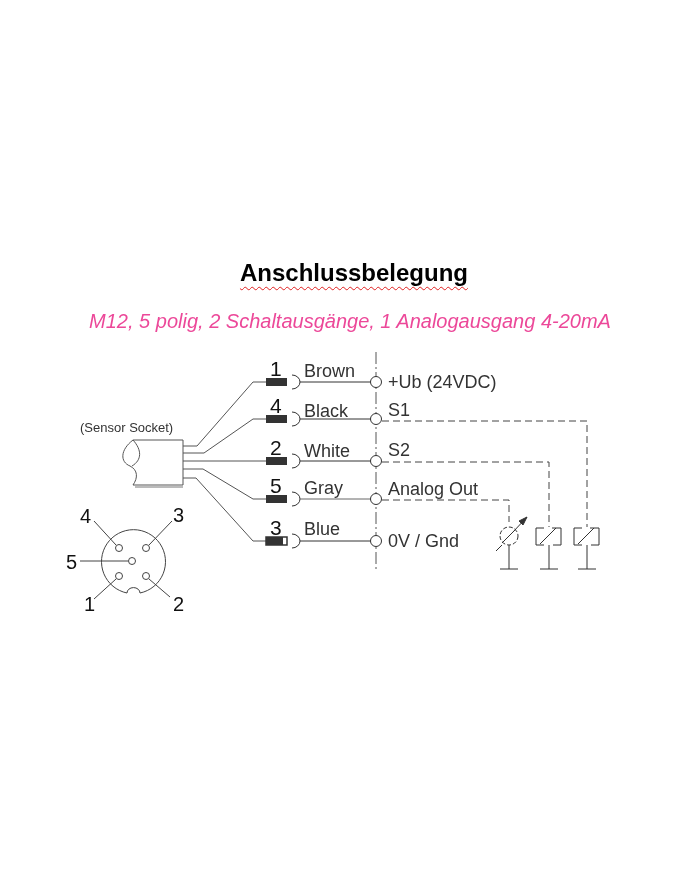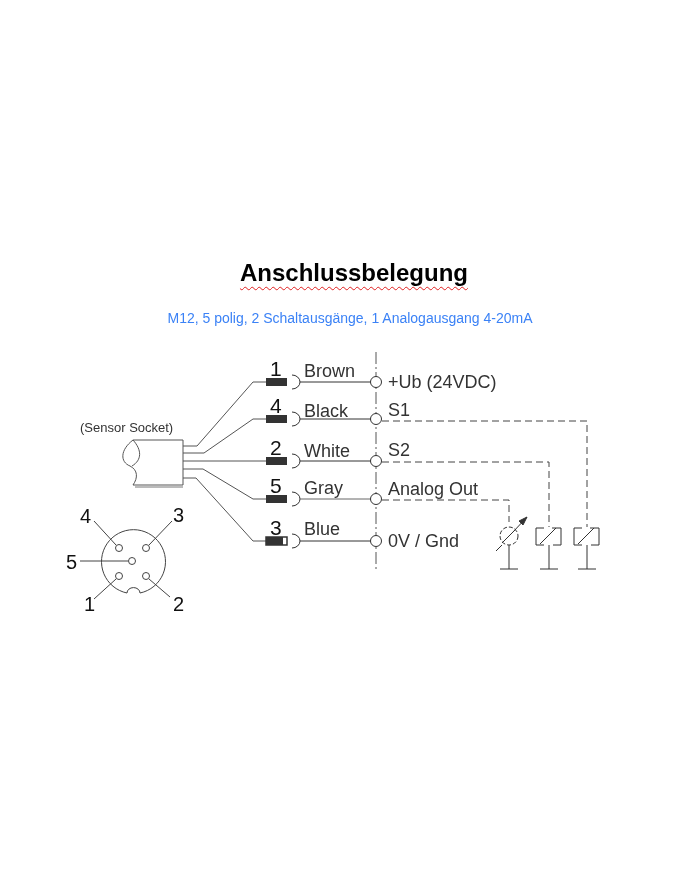--- a/index.html
+++ b/index.html
@@ -6,21 +6,21 @@
     body { width: 700px; height: 869px; position: relative; overflow: hidden; font-family: "Liberation Sans", sans-serif; }
     .title {
       position: absolute; left: 4px; width: 700px; top: 259px; text-align: center;
       font-family: "Liberation Sans", sans-serif; font-weight: bold; font-size: 24px; color: #000;
     }
     .title span {
       text-decoration: underline wavy #e02020; text-decoration-thickness: 1px; text-underline-offset: 5px;
     }
     .subtitle {
       position: absolute; left: 0; width: 700px; top: 310px; text-align: center;
-      font-family: "Liberation Sans", sans-serif; font-size: 14px; color: #3b82f6; white-space: nowrap;
+      font-family: "Liberation Sans", sans-serif; font-size: 20px; color: #ec4899; white-space: nowrap; font-style: italic;
     }
     svg.diagram { position: absolute; left: 0; top: 0; }
     svg text { font-family: "Liberation Sans", sans-serif; }
     .pin-num { font-family: "DejaVu Sans Condensed", "DejaVu Sans", sans-serif; }
   </style>
 </head>
 <body>
 
 <div class="title"><span>Anschlussbelegung</span></div>
 <div class="subtitle">M12, 5 polig, 2 Schaltausgänge, 1 Analogausgang 4-20mA</div>

